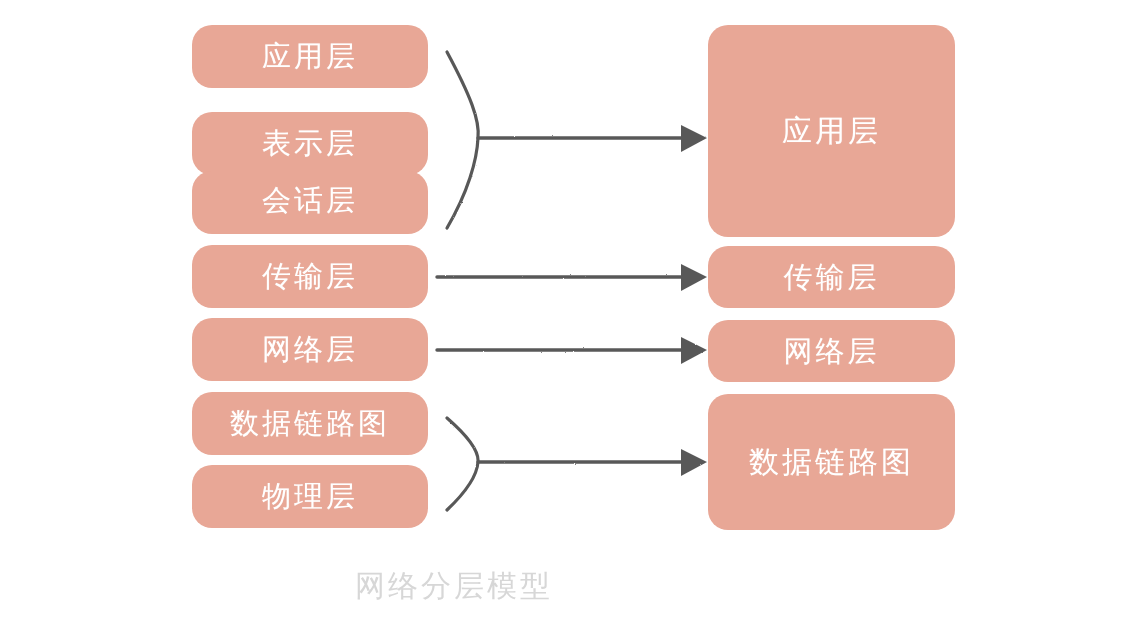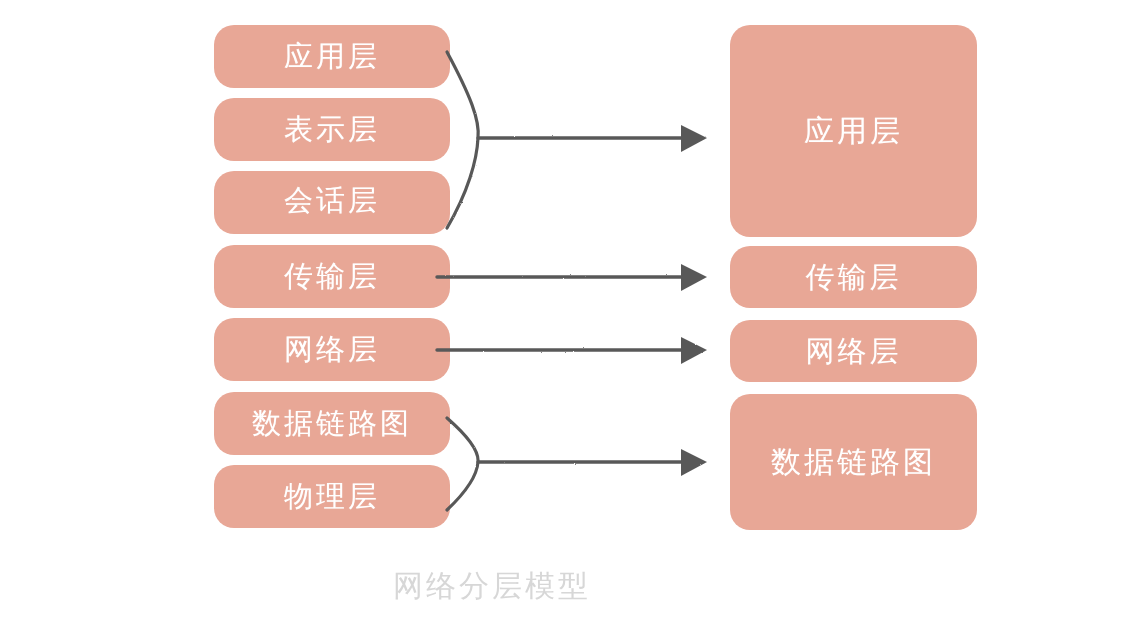--- a/index.html
+++ b/index.html
@@ -18,21 +18,20 @@
     overflow: hidden;
   }
   .layer-box {
     position: absolute;
     background: #e8a796;
     border-radius: 18px;
     display: flex;
     align-items: center;
     justify-content: center;
     box-sizing: border-box;
-    margin-left: 22px;
   }
   .layer-box .box-label {
     color: #ffffff;
     font-size: 29px;
     letter-spacing: 3px;
     line-height: 1;
     white-space: nowrap;
     font-weight: 400;
     text-shadow: 0 0 1px rgba(255,255,255,0.35);
   }
@@ -61,33 +60,32 @@
   #caption {
     position: absolute;
     left: 0;
     top: 568px;
     width: 908px;
     text-align: center;
     color: #d7d7d7;
     font-size: 30px;
     letter-spacing: 3px;
     line-height: 1.2;
-    padding-left: 38px;
   }
 </style>
 </head>
 <body>
 
 <div id="canvas">
 
   <div id="left-column">
     <div class="layer-box" style="top:25px;">
       <span class="box-label">应用层</span>
     </div>
-    <div class="layer-box" style="top:98px;">
+    <div class="layer-box" style="top:112px;">
       <span class="box-label">表示层</span>
     </div>
     <div class="layer-box" style="top:171px;font-family:Liberation Mono, monospace;">
       <span class="box-label">会话层</span>
     </div>
     <div class="layer-box" style="top:245px;">
       <span class="box-label">传输层</span>
     </div>
     <div class="layer-box" style="top:318px;">
       <span class="box-label">网络层</span>

